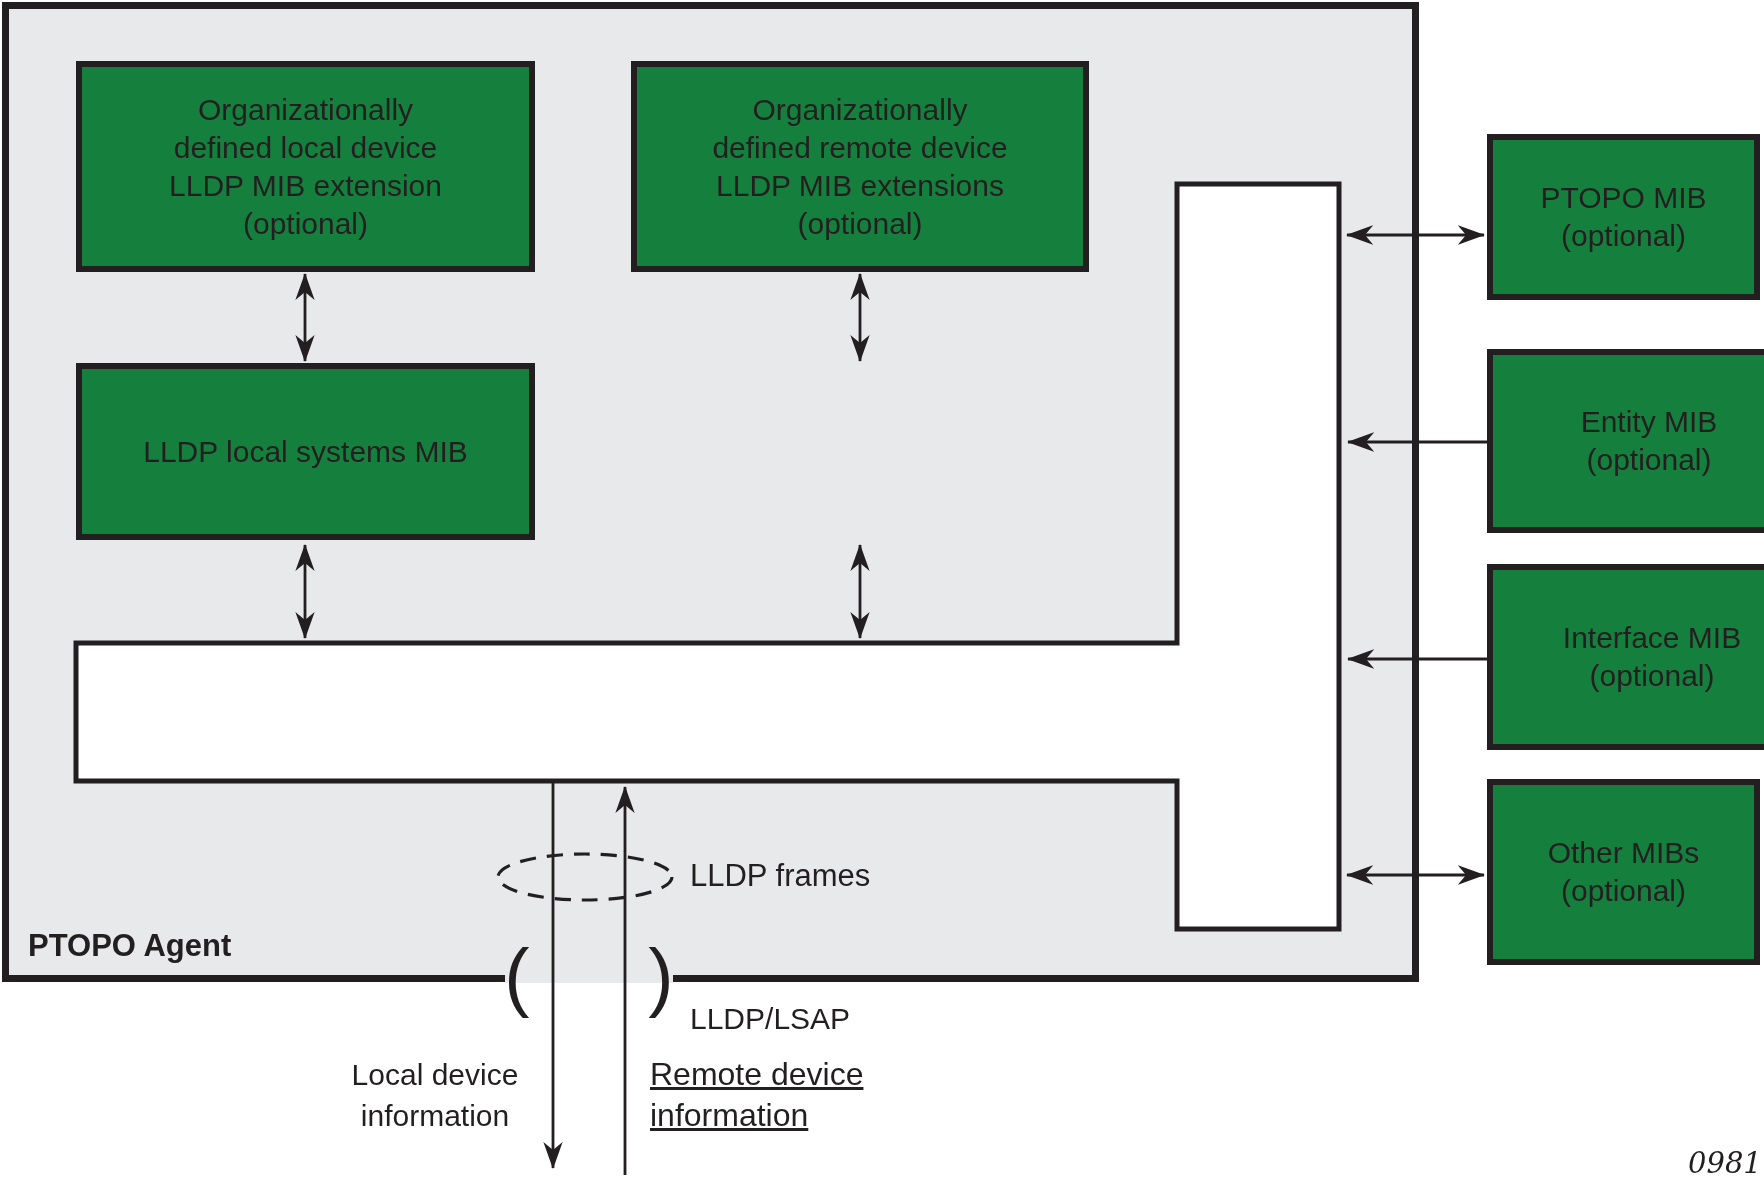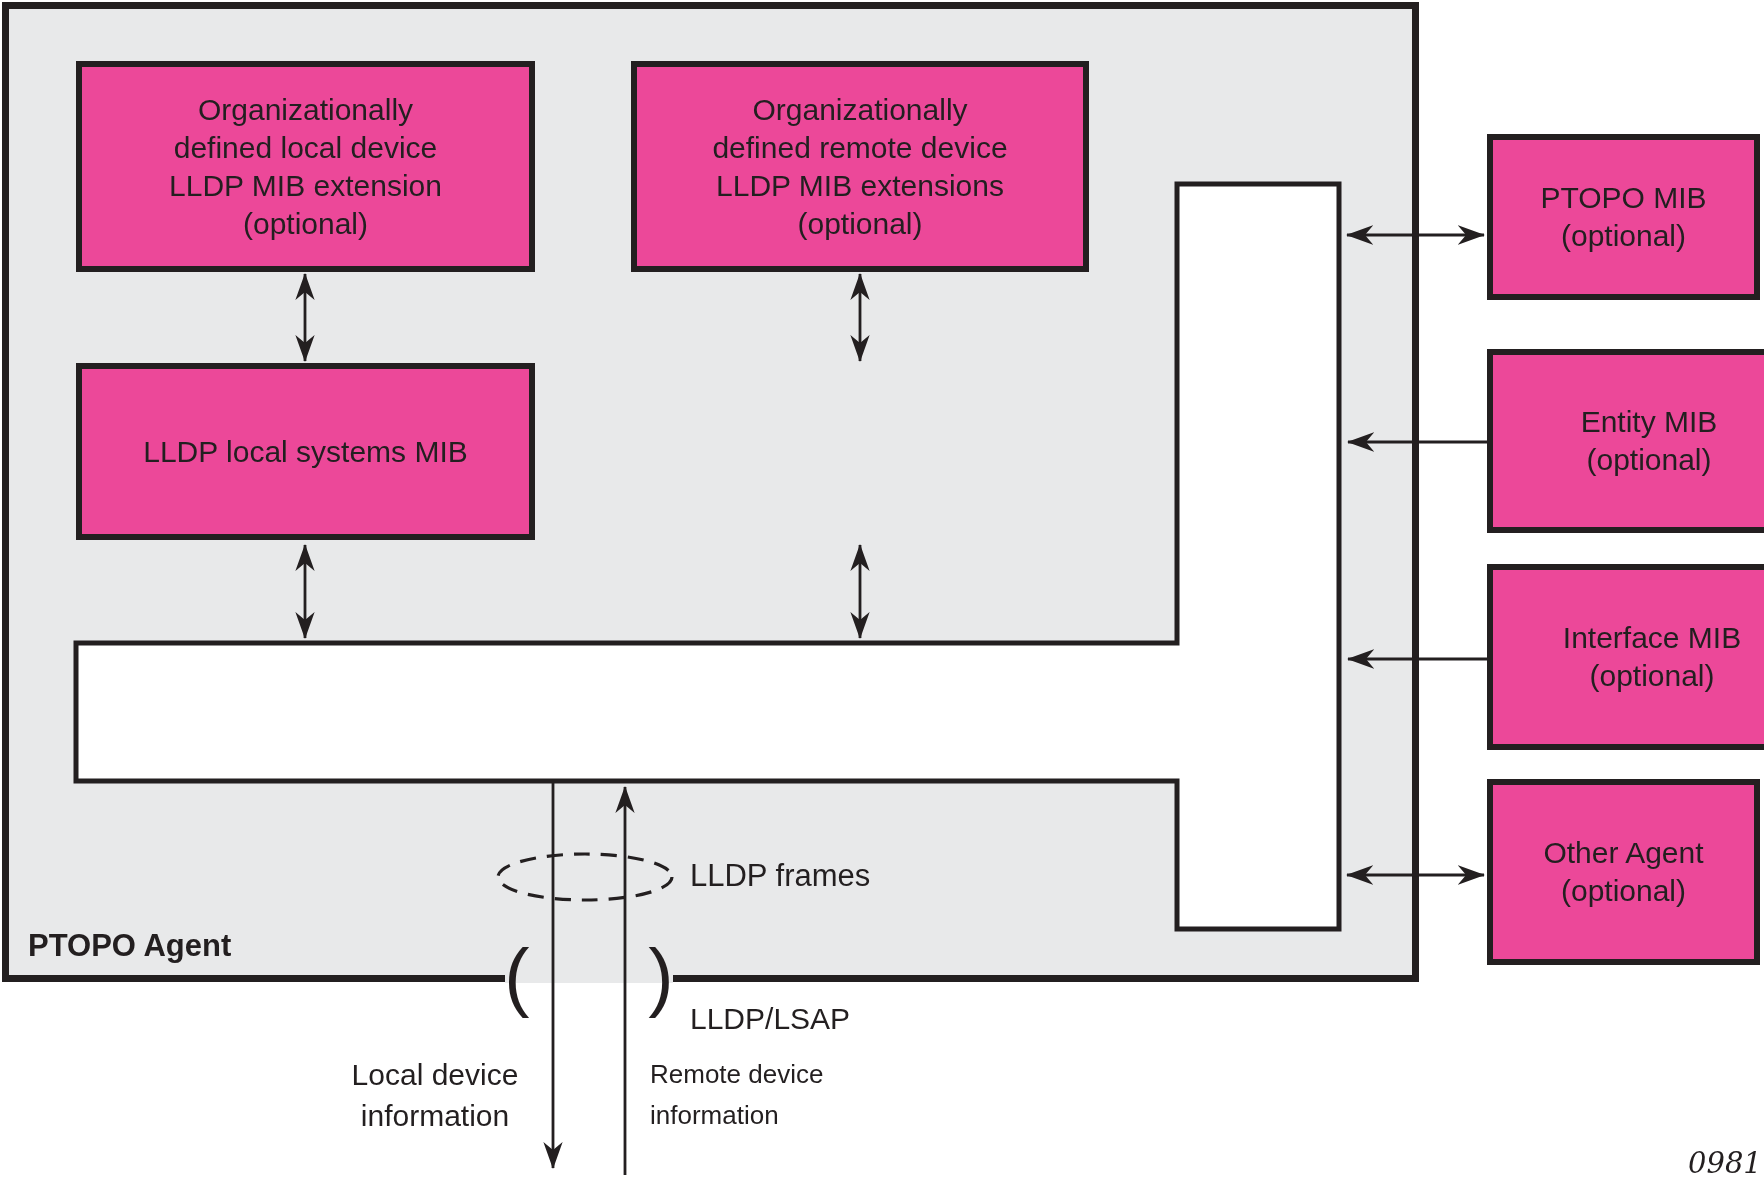--- a/index.html
+++ b/index.html
@@ -19,37 +19,37 @@
     border:7px solid #231f20;
     z-index:1;
   }
   .overlay{
     position:absolute;left:0;top:0;width:1764px;height:1187px;
     z-index:2;
   }
   .node{
     position:absolute;
     box-sizing:border-box;
-    background:#ec4899;
+    background:#15803d;
     border:6px solid #231f20;
     display:flex;align-items:center;justify-content:center;
     z-index:3;
     text-align:center;
     font-size:30px;
     line-height:38px;
   }
   .node span{white-space:pre-line;}
   .label{
     position:absolute;z-index:4;white-space:pre-line;
   }
   .lbl-agent{left:28px;top:928px;font-size:31px;font-weight:bold;}
   .lbl-frames{left:690px;top:858px;font-size:31px;}
   .lbl-lsap{left:690px;top:1002px;font-size:30px;}
   .lbl-local{left:320px;top:1054px;width:230px;text-align:center;font-size:30px;line-height:41px;}
-  .lbl-remote{left:650px;top:1054px;text-align:left;font-size:26px;line-height:41px;}
+  .lbl-remote{left:650px;top:1054px;text-align:left;font-size:32px;line-height:41px;text-decoration:underline;}
   .lbl-fig{left:1688px;top:1146px;font-size:29px;font-style:italic;font-family:"DejaVu Serif", serif;}
   .paren{
     position:absolute;z-index:5;
     font-size:76px;font-weight:400;line-height:1;
     transform:translate(-50%,-54%);
   }
 </style>
 </head>
 <body>
 
@@ -108,21 +108,21 @@
   </div>
   <div class="node" style="left:1487px;top:349px;width:324px;height:184px;">
     <span>Entity MIB
 (optional)</span>
   </div>
   <div class="node" style="left:1487px;top:564px;width:330px;height:186px;">
     <span>Interface MIB
 (optional)</span>
   </div>
   <div class="node" style="left:1487px;top:779px;width:273px;height:186px;">
-    <span>Other Agent
+    <span>Other MIBs
 (optional)</span>
   </div>
 
   <span class="paren" style="left:517px;top:979px;">(</span>
   <span class="paren" style="left:661px;top:979px;">)</span>
 
   <div class="label lbl-agent">PTOPO Agent</div>
   <div class="label lbl-frames">LLDP frames</div>
   <div class="label lbl-lsap">LLDP/LSAP</div>
   <div class="label lbl-local">Local device

